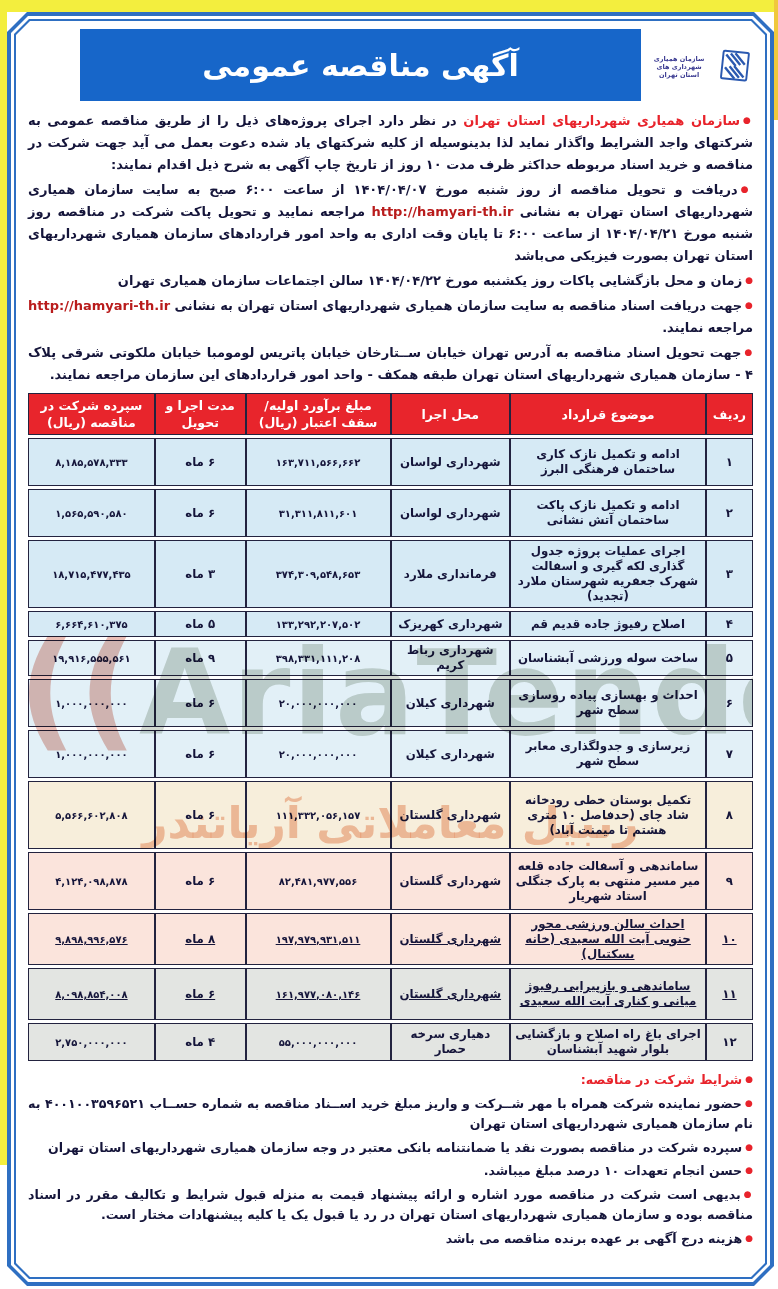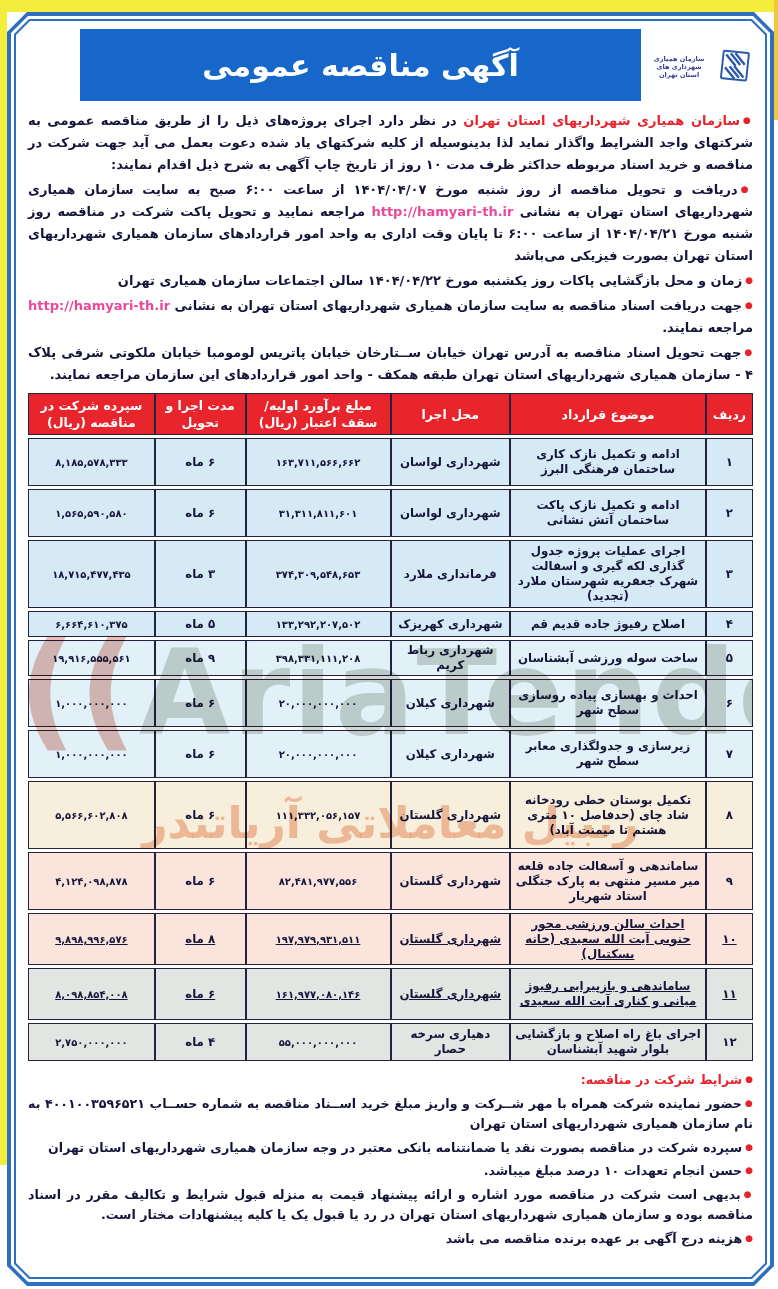--- a/index.html
+++ b/index.html
@@ -25,21 +25,21 @@
   header{display:flex;align-items:stretch;height:72px;margin-top:2px;}
   .logo-block{width:112px;display:flex;flex-direction:row;align-items:center;justify-content:flex-start;padding-top:2px;}
   .logo-caption{font-size:6.5px;line-height:8px;color:#3b3b92;font-weight:bold;text-align:center;margin-top:2px;}
   .title-bar{flex:1;margin-left:52px;background:#1766c9;display:flex;align-items:center;justify-content:center;}
   .title-bar span{color:#ffffff;font-size:30px;font-weight:bold;letter-spacing:1px;}
   
   .intro{margin-top:8px;color:#15153a;font-weight:bold;font-size:13px;line-height:22px;text-align:justify;}
   .intro p{margin:2px 0;}
   .bullet{color:#e8232b;font-size:9px;margin-left:3px;vertical-align:2px;}
   .red{color:#e8232b;}
-  .url{color:#ec4899;direction:ltr;unicode-bidi:embed;font-weight:bold;}
+  .url{color:#b91c1c;direction:ltr;unicode-bidi:embed;font-weight:bold;}
   
   .table-wrap{position:relative;margin-top:4px;}
   table{width:100%;border-collapse:separate;border-spacing:0 3px;table-layout:fixed;}
   th,td{border:1.5px solid #23233f;text-align:center;font-weight:bold;padding:2px 3px;box-sizing:border-box;}
   thead th{background:#e8252c;color:#ffffff;font-size:12.5px;line-height:17px;height:42px;}
   td{color:#15153a;font-size:11.8px;line-height:15px;}
   .num{direction:ltr;unicode-bidi:embed;font-size:10px;letter-spacing:0.4px;}
   .c-blue td{background:#d6eaf5;}
   .c-blue2 td{background:#e2f0f7;}
   .c-cream td{background:#f7eedb;}

